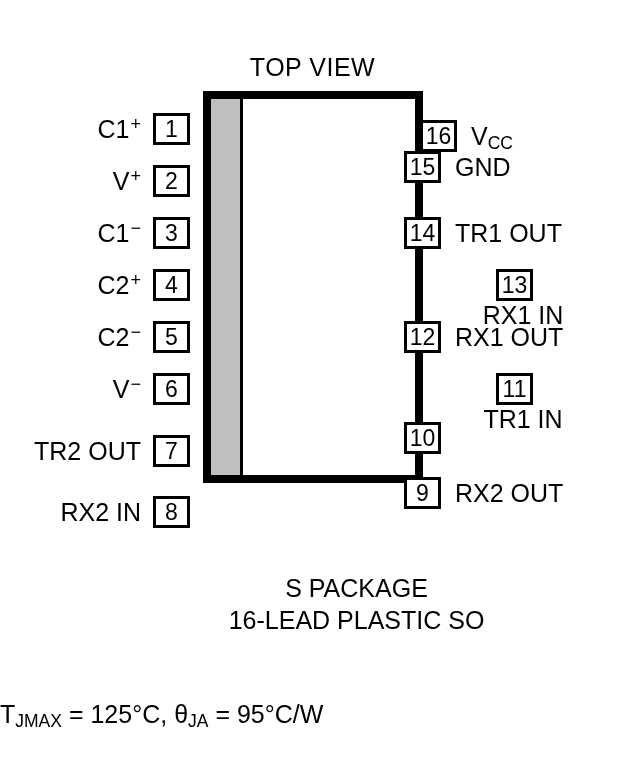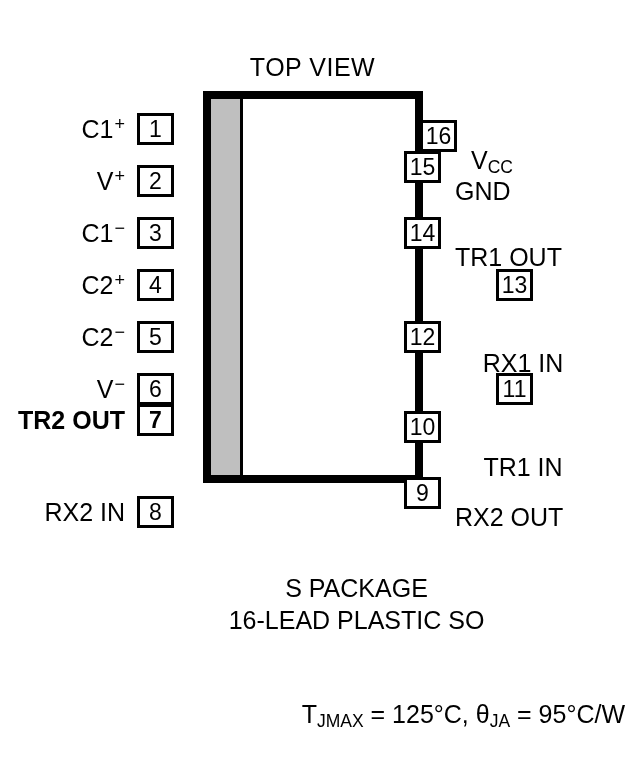--- a/index.html
+++ b/index.html
@@ -60,42 +60,41 @@
 
   
   .pin-row {
     position: absolute;
     height: 32px;
     display: flex;
     align-items: center;
   }
   .pin-row.left {
     left: 0px;
-    width: 171px;
+    width: 187px;
     justify-content: flex-end;
   }
   .pin-row.right {
     left: 407px;
     width: 218px;
     justify-content: flex-start;
   }
 
   .pin-label {
     font-size: 25px;
     line-height: 28px;
     white-space: nowrap;
   }
   .pin-row.left .pin-label {
     text-align: right;
     padding-right: 12px;
   }
   .pin-row.right .pin-label {
     text-align: left;
     padding-left: 14px;
-    margin-top: 48px;
   }
 
   .pin-box {
     width: 37px;
     height: 32px;
     border: 3px solid #000000;
     box-sizing: border-box;
     background: #ffffff;
     font-size: 23px;
     line-height: 26px;
@@ -138,21 +137,21 @@
     font-size: 25px;
     line-height: 32px;
     white-space: nowrap;
   }
 
   .thermal-line {
     position: absolute;
     left: 0;
     top: 698px;
     width: 625px;
-    text-align: right;
+    text-align: left;
     font-size: 25px;
     line-height: 32px;
     white-space: nowrap;
   }
 </style>
 </head>
 <body>
 
 <div id="stage">
 
@@ -180,21 +179,21 @@
         <div class="pin-box">4</div>
       </div>
       <div class="pin-row left" style="top: 321px;">
         <span class="pin-label">C2<sup class="sgn">−</sup></span>
         <div class="pin-box">5</div>
       </div>
       <div class="pin-row left" style="top: 373px;">
         <span class="pin-label">V<sup class="sgn">−</sup></span>
         <div class="pin-box">6</div>
       </div>
-      <div class="pin-row left" style="top: 404px; font-weight: bold;">
+      <div class="pin-row left" style="top: 435px;">
         <span class="pin-label">TR2 OUT</span>
         <div class="pin-box">7</div>
       </div>
       <div class="pin-row left" style="top: 496px;">
         <span class="pin-label">RX2 IN</span>
         <div class="pin-box">8</div>
       </div>
     </div>
   <div id="right-pins">
       <div class="pin-row right" style="top: 120px; padding-left: 16px;">
@@ -208,26 +207,27 @@
       <div class="pin-row right" style="top: 217px;">
         <div class="pin-box">14</div>
         <span class="pin-label">TR1 OUT</span>
       </div>
       <div class="pin-row right" style="top: 269px; flex-direction: column;">
         <div class="pin-box">13</div>
         <span class="pin-label">RX1 IN</span>
       </div>
       <div class="pin-row right" style="top: 321px;">
         <div class="pin-box">12</div>
+        <span class="pin-label">RX1 OUT</span>
       </div>
       <div class="pin-row right" style="top: 373px; flex-direction: column;">
         <div class="pin-box">11</div>
         <span class="pin-label">TR1 IN</span>
       </div>
-      <div class="pin-row right" style="top: 411px;">
+      <div class="pin-row right" style="top: 422px;">
         <div class="pin-box">10</div>
       </div>
       <div class="pin-row right" style="top: 477px;">
         <div class="pin-box">9</div>
         <span class="pin-label">RX2 OUT</span>
       </div>
     </div>
 
   <div class="caption-block">
     <div class="caption-line">S PACKAGE</div>

